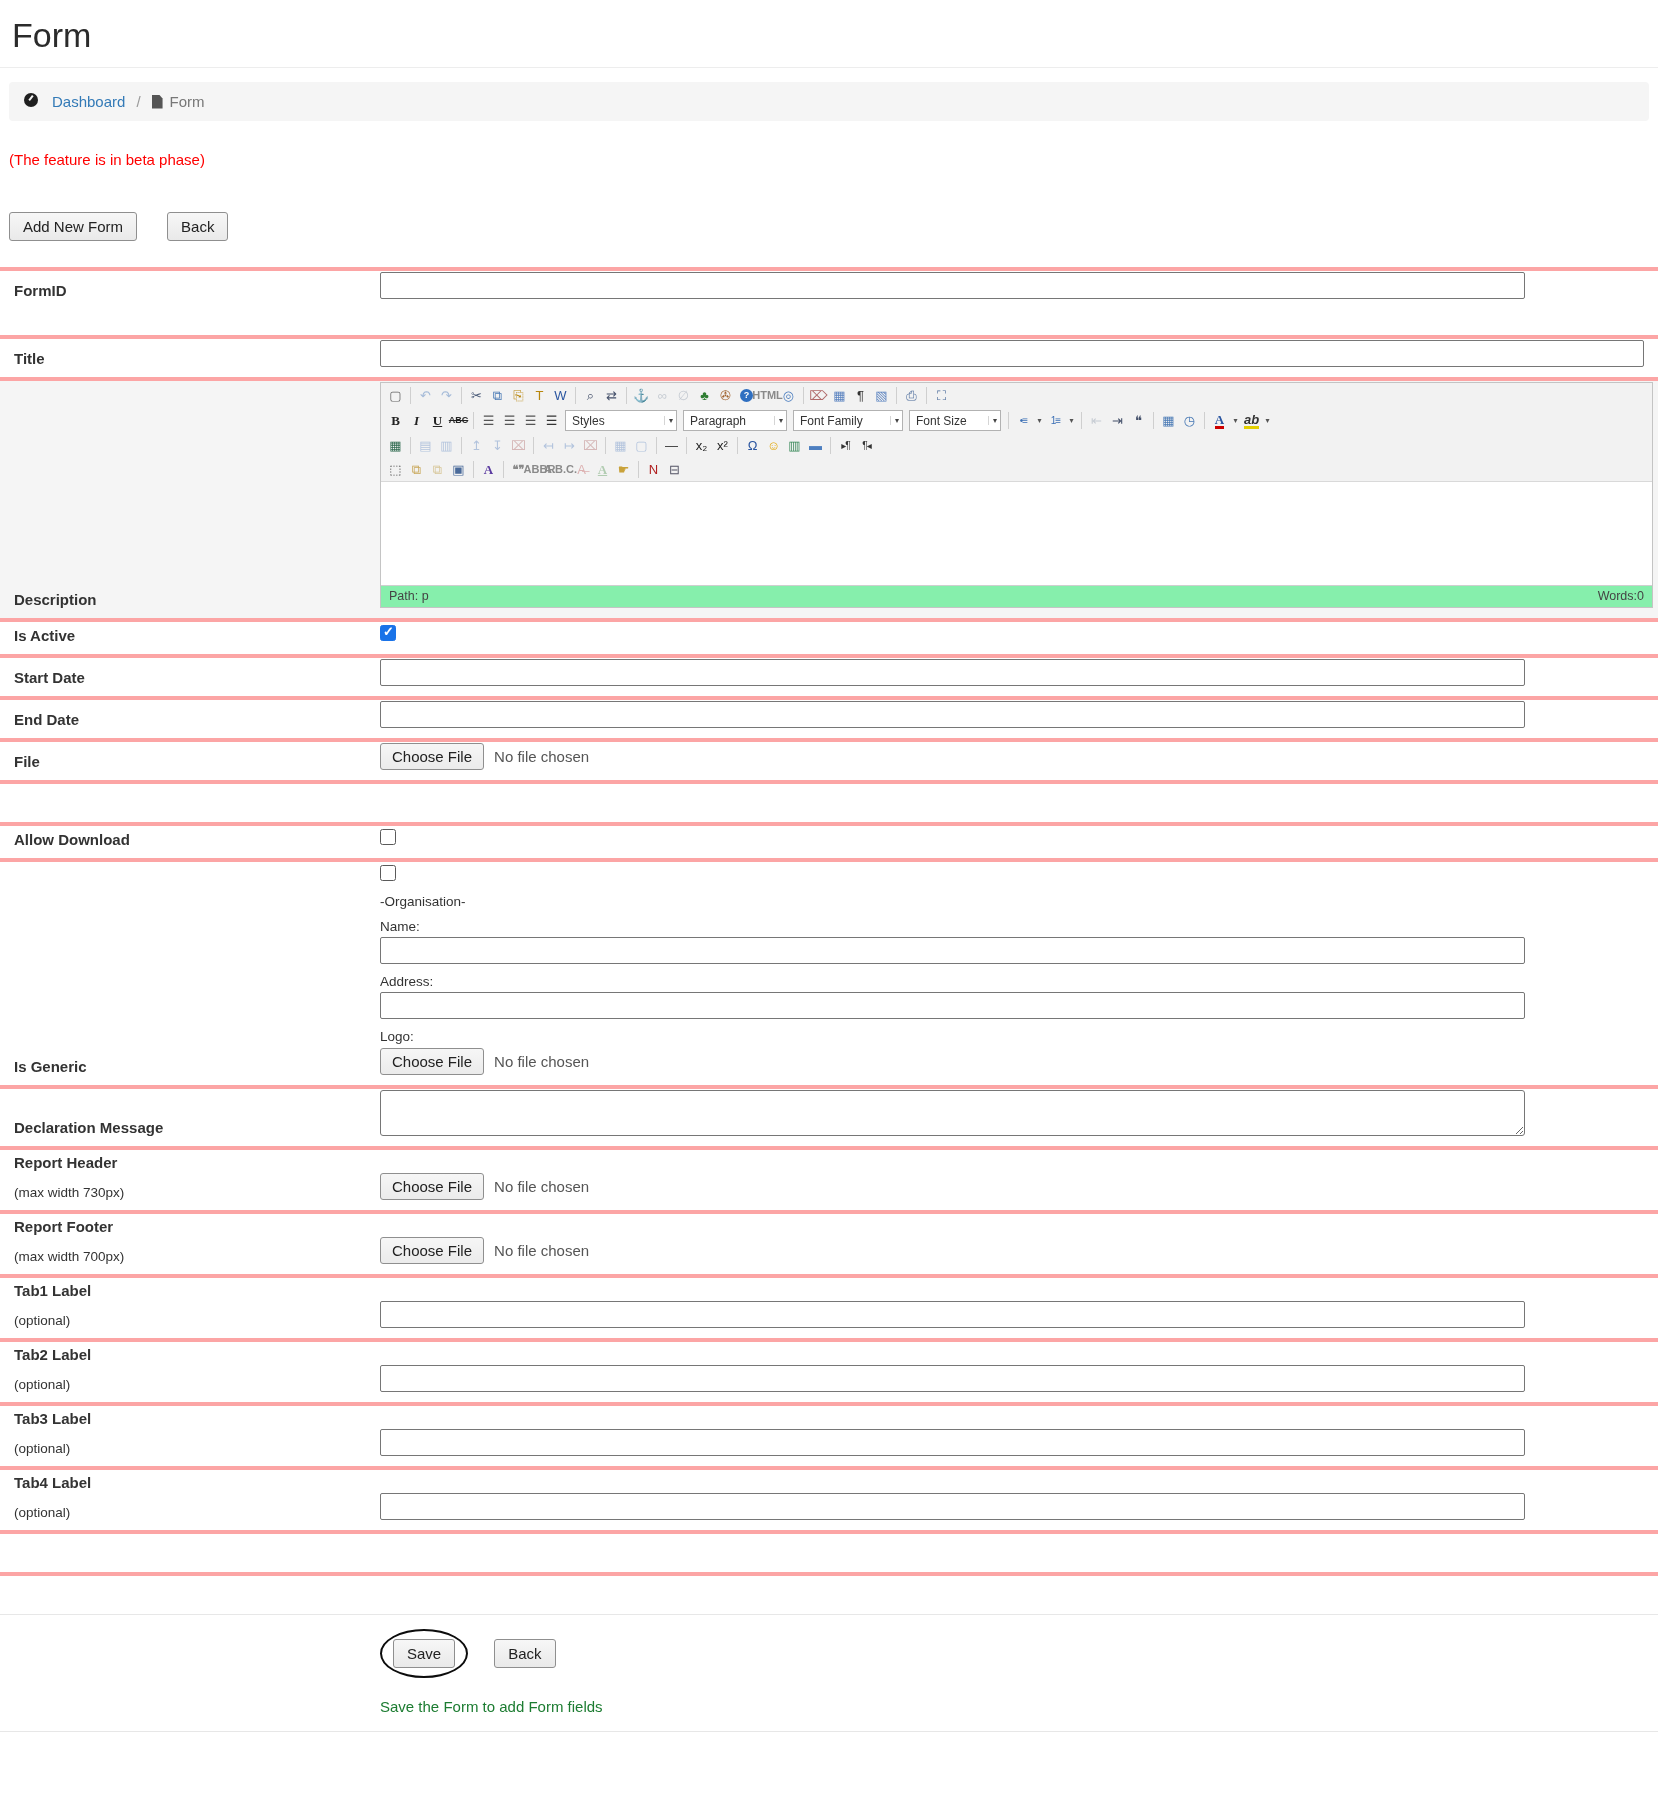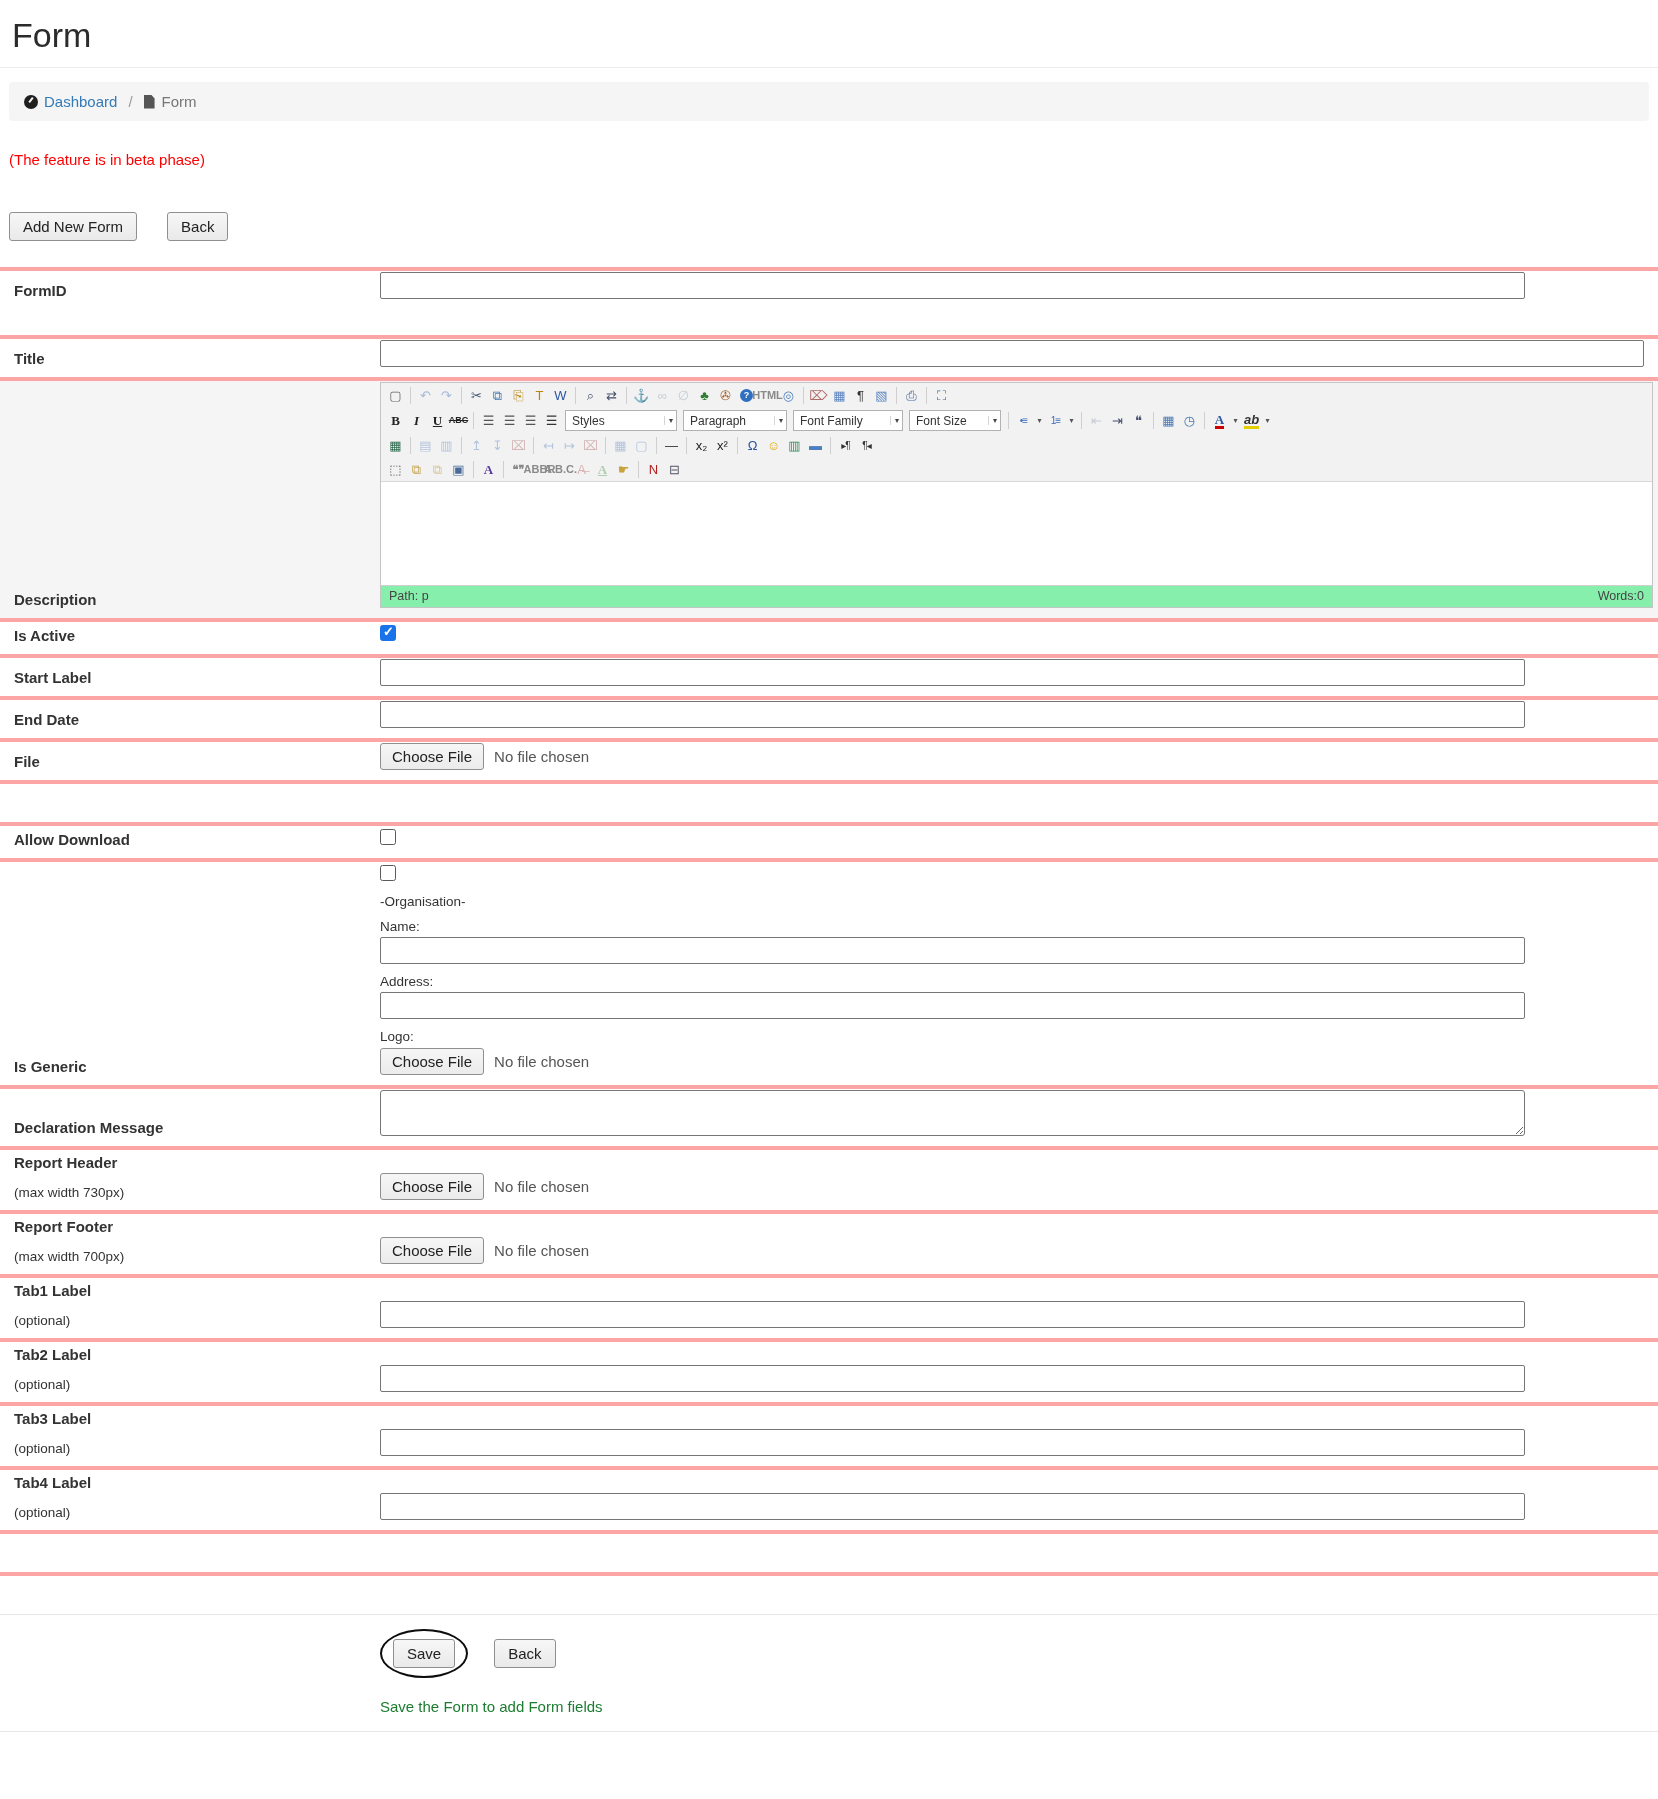--- a/index.html
+++ b/index.html
@@ -6,21 +6,21 @@
   html,body { margin:0; padding:0; background:#fff; }
   body { font-family:"Liberation Sans", sans-serif; font-size:15px; color:#333; width:1658px; }
 
   .page { width:1658px; }
 
   h1.page-title { font-size:34px; font-weight:400; color:#2b2b2b; margin:16px 0 12px 12px; }
   .top-divider { border-top:1px solid #ededed; }
 
   .breadcrumb { margin:14px 9px 0 9px; background:#f5f5f5; border-radius:4px;
     padding:11px 15px; display:flex; align-items:center; gap:5px; font-size:15px; color:#777; }
-  .breadcrumb a { color:#337ab7; text-decoration:none; display:inline-flex; align-items:center; gap:6px; }
+  .breadcrumb a { color:#337ab7; text-decoration:none; display:inline-flex; gap:14px; }
   .crumb-sep { color:#9a9a9a; margin:0 6px; }
   .dash-ico { width:14px; height:14px; border-radius:50%; background:#1f1f1f; position:relative; display:inline-block; }
   .dash-ico::after { content:""; position:absolute; left:6px; top:2px; width:2px; height:6px; background:#f5f5f5; transform:rotate(38deg); }
   .doc-ico { width:11px; height:14px; background:#555; display:inline-block; margin-right:2px;
     clip-path:polygon(0 0,68% 0,100% 28%,100% 100%,0 100%); }
 
   .beta-note { color:#ff0000; margin:30px 0 0 9px; font-size:15px; }
 
   .btn { display:inline-block; background:linear-gradient(#f7f7f7,#e9e9e9); border:1px solid #8f8f8f;
     border-radius:3px; padding:5px 13px; font-size:15px; color:#222; cursor:pointer; font-family:inherit; }
@@ -438,21 +438,21 @@
 
     <div class="frow">
       <div class="lbl">
           <div class="lbl-text">Is Active</div>
         </div>
       <div class="fld"><span class="cb checked"></span></div>
     </div>
 
     <div class="frow">
       <div class="lbl">
-          <div class="lbl-text">Start Label</div>
+          <div class="lbl-text">Start Date</div>
         </div>
       <div class="fld">
           <input class="tin in-mid" value="" style="">
         </div>
     </div>
 
     <div class="frow">
       <div class="lbl">
           <div class="lbl-text">End Date</div>
         </div>

